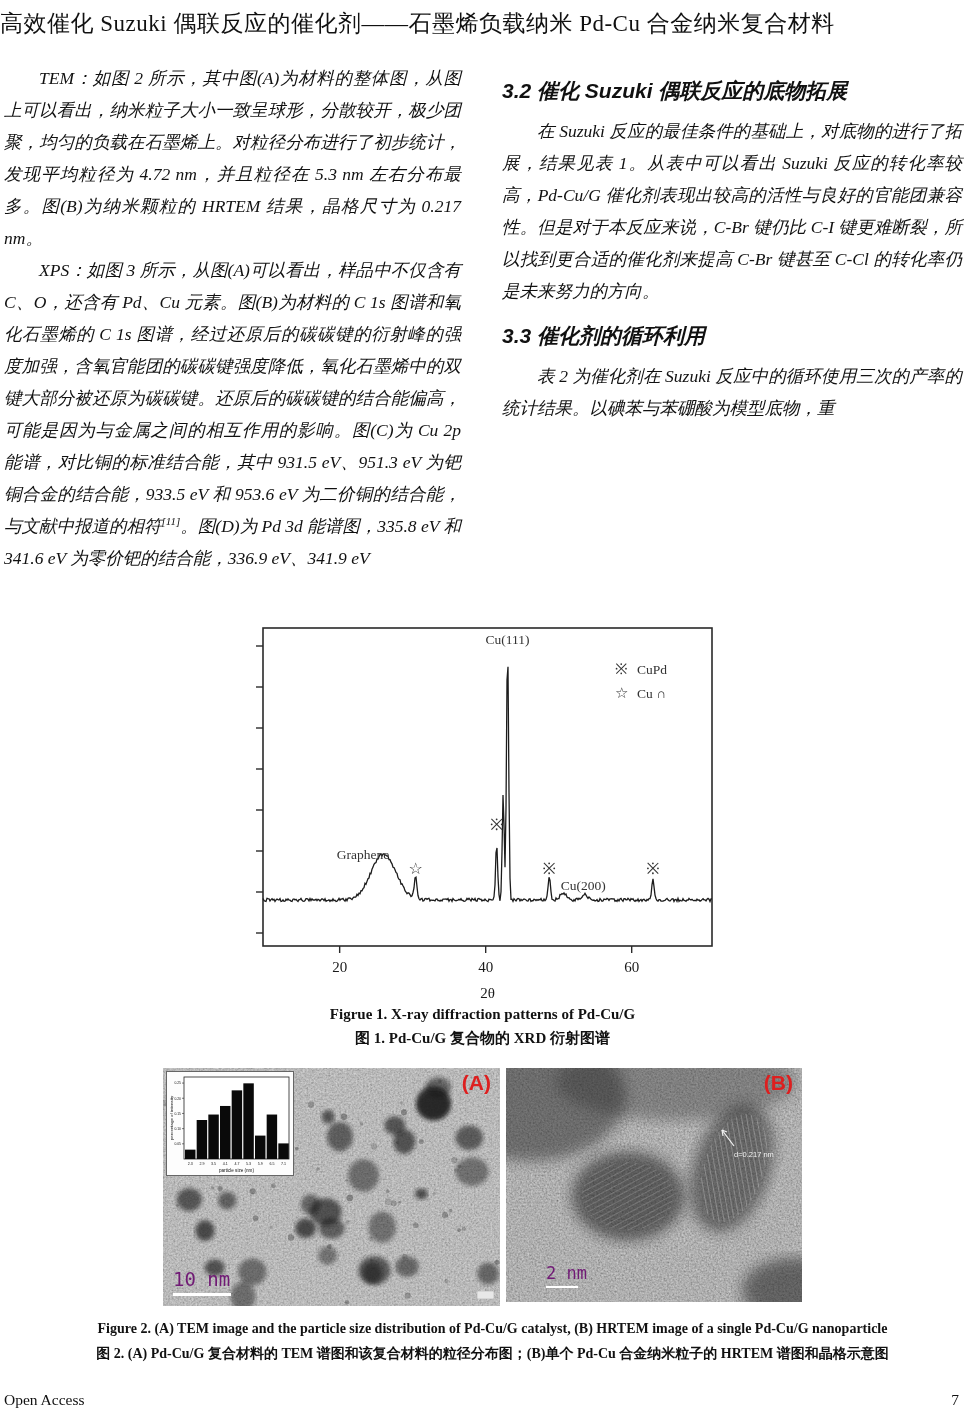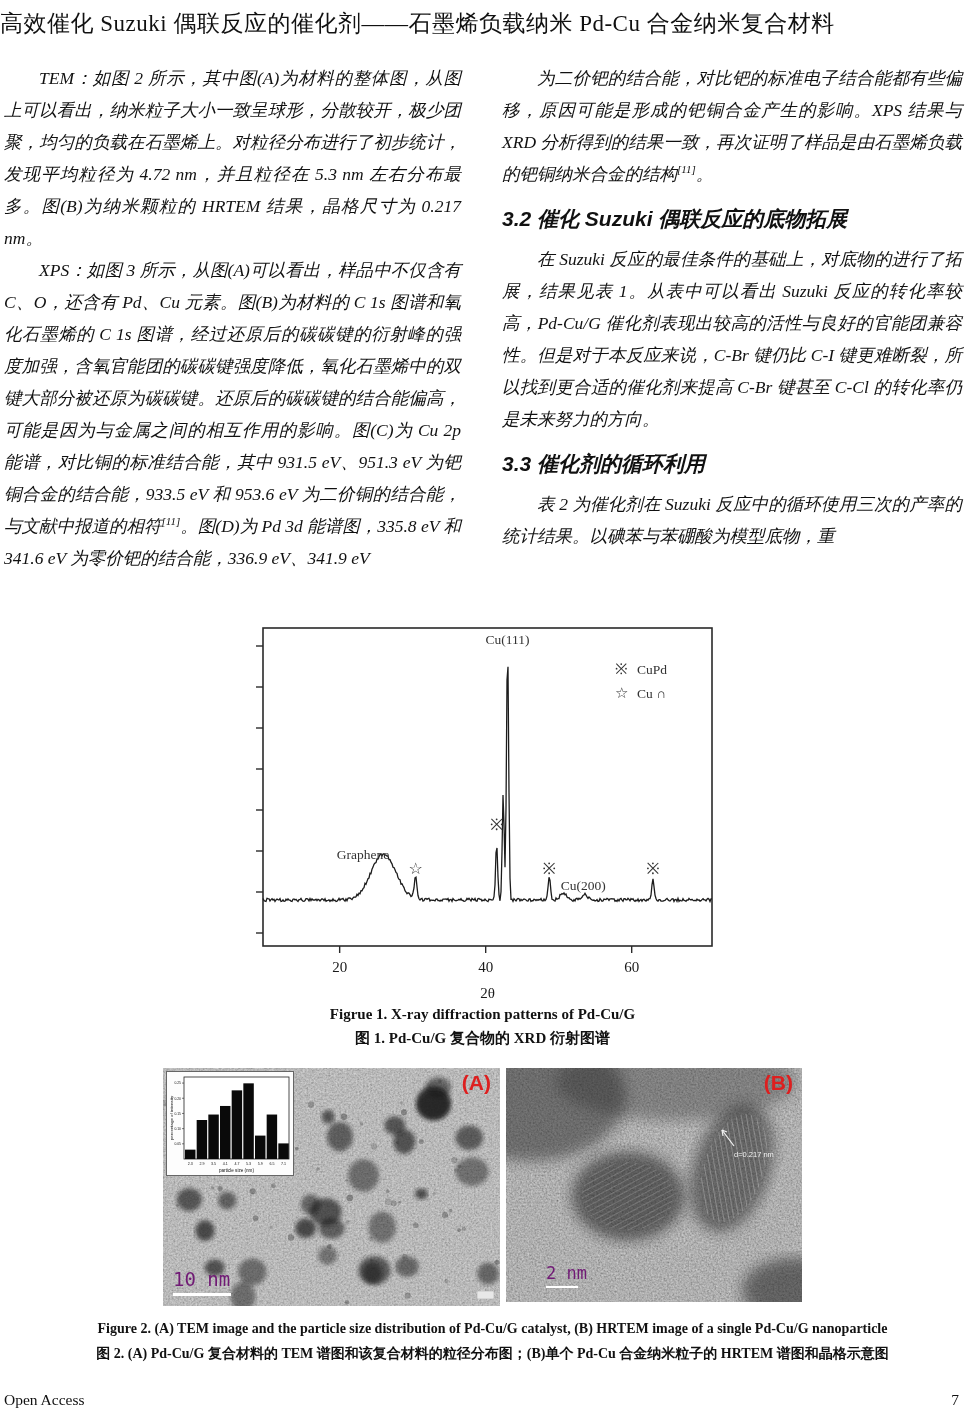--- a/index.html
+++ b/index.html
@@ -41,21 +41,20 @@
 <div class="page">
 
   <div class="header-title">高效催化 Suzuki 偶联反应的催化剂——石墨烯负载纳米 Pd-Cu 合金纳米复合材料</div>
 
   <div class="col col-left">
     <p class="body rich">TEM：如图 2 所示，其中图(A)为材料的整体图，从图上可以看出，纳米粒子大小一致呈球形，分散较开，极少团聚，均匀的负载在石墨烯上。对粒径分布进行了初步统计，发现平均粒径为 4.72 nm，并且粒径在 5.3 nm 左右分布最多。图(B)为纳米颗粒的 HRTEM 结果，晶格尺寸为 0.217 nm。</p>
     <p class="body rich">XPS：如图 3 所示，从图(A)可以看出，样品中不仅含有 C、O，还含有 Pd、Cu 元素。图(B)为材料的 C 1s 图谱和氧化石墨烯的 C 1s 图谱，经过还原后的碳碳键的衍射峰的强度加强，含氧官能团的碳碳键强度降低，氧化石墨烯中的双键大部分被还原为碳碳键。还原后的碳碳键的结合能偏高，可能是因为与金属之间的相互作用的影响。图(C)为 Cu 2p 能谱，对比铜的标准结合能，其中 931.5 eV、951.3 eV 为钯铜合金的结合能，933.5 eV 和 953.6 eV 为二价铜的结合能，与文献中报道的相符<sup>[11]</sup>。图(D)为 Pd 3d 能谱图，335.8 eV 和 341.6 eV 为零价钯的结合能，336.9 eV、341.9 eV</p>
   </div>
 
   <div class="col col-right">
-    <p class="body rich">为二价钯的结合能，对比钯的标准电子结合能都有些偏移，原因可能是形成的钯铜合金产生的影响。XPS 结果与 XRD 分析得到的结果一致，再次证明了样品是由石墨烯负载的钯铜纳米合金的结构<sup>[11]</sup>。</p>
     <h3 class="sec">3.2  催化 Suzuki 偶联反应的底物拓展</h3>
     <p class="body rich">在 Suzuki 反应的最佳条件的基础上，对底物的进行了拓展，结果见表 1。从表中可以看出 Suzuki 反应的转化率较高，Pd-Cu/G 催化剂表现出较高的活性与良好的官能团兼容性。但是对于本反应来说，C-Br 键仍比 C-I 键更难断裂，所以找到更合适的催化剂来提高 C-Br 键甚至 C-Cl 的转化率仍是未来努力的方向。</p>
     <h3 class="sec">3.3  催化剂的循环利用</h3>
     <p class="body rich">表 2 为催化剂在 Suzuki 反应中的循环使用三次的产率的统计结果。以碘苯与苯硼酸为模型底物，重</p>
   </div>
 
   <div class="figure1-wrap">
     <svg id="xrd-svg" width="510" height="378" viewBox="0 0 510 378">
         <rect x="33" y="6" width="449" height="318" fill="none" stroke="#2a2a2a" stroke-width="1.6"></rect>
         <line x1="26" y1="24" x2="33" y2="24" stroke="#2a2a2a" stroke-width="1.4"></line>

